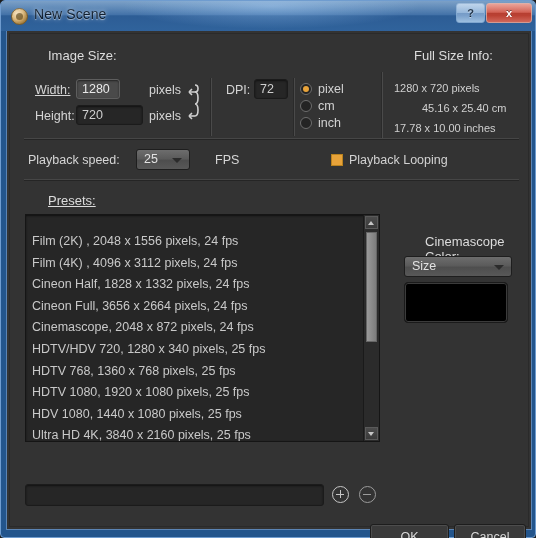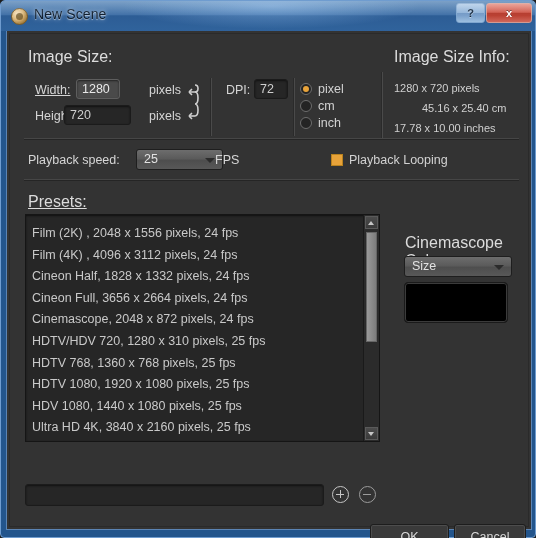--- a/index.html
+++ b/index.html
@@ -133,21 +133,21 @@
     background: #333333;
     border: 1px solid #2a2a2a;
     box-sizing: border-box;
   }
 
   .lbl {
     color: #d6d6d6;
     font-size: 12.5px;
     white-space: nowrap;
   }
-  .sec-title { color: #dcdcdc; font-size: 16px; }
+  .sec-title { color: #dcdcdc; font-size: 13px; margin-left: 20px; }
 
   .hr {
     position: absolute;
     height: 1px;
     background: #464646;
     border-bottom: 1px solid #252525;
   }
   .vr {
     position: absolute;
     width: 1px;
@@ -240,21 +240,21 @@
     position: absolute;
     box-sizing: border-box;
     background: #262626;
     border: 1px solid #151515;
     box-shadow: inset 0 1px 2px rgba(0,0,0,.6);
     overflow: hidden;
   }
   .list-items {
     position: absolute;
     left: 0; top: 0; right: 16px; bottom: 0;
-    padding: 8px 0 0 6px;
+    padding: 16px 0 0 6px;
   }
   .litem {
     height: 21.6px;
     line-height: 21.6px;
     color: #c9c9c9;
     font-size: 12.5px;
     white-space: nowrap;
     overflow: hidden;
   }
   .scrollbar {
@@ -366,21 +366,21 @@
     <div class="dialog">
       <div class="inner">
 
         <div class="sec-title" style="position:absolute;left:18px;top:14px;">Image Size:</div>
 
         <div class="lbl" style="position:absolute;left:25px;top:49px;text-decoration:underline;">Width:</div>
         <input class="tfield hot" style="left: 66px; top: 45px; width: 44px;" value="1280">
         <div class="lbl" style="position:absolute;left:139px;top:49px;">pixels</div>
 
         <div class="lbl" style="position:absolute;left:25px;top:75px;">Height:</div>
-        <input class="tfield" style="left: 54px; top: 71px; width: 67px;" value="720">
+        <input class="tfield" style="left: 66px; top: 71px; width: 67px;" value="720">
         <div class="lbl" style="position:absolute;left:139px;top:75px;">pixels</div>
 
         <div class="chain" style="left:176px;top:46px;">
           <svg width="16" height="48" viewBox="0 0 16 48">
             <path d="M9 5 C 13 5, 13 12, 9 12 L 3 12" stroke="#cfcfcf" stroke-width="1.6" fill="none"></path>
             <path d="M3 12 L 6 9 M3 12 L 6 15" stroke="#cfcfcf" stroke-width="1.6" fill="none"></path>
             <path d="M9 12 C 13 12, 13 24, 9 24 M9 24 C 13 24, 13 36, 9 36" stroke="#cfcfcf" stroke-width="1.6" fill="none"></path>
             <path d="M9 36 L 3 36" stroke="#cfcfcf" stroke-width="1.6" fill="none"></path>
             <path d="M3 36 L 6 33 M3 36 L 6 39" stroke="#cfcfcf" stroke-width="1.6" fill="none"></path>
           </svg>
@@ -401,29 +401,29 @@
           <span class="radio"></span>
           <span class="lbl">cm</span>
         </div>
         <div class="radio-row" style="left:290px;top:81px;">
           <span class="radio"></span>
           <span class="lbl">inch</span>
         </div>
 
         <div class="vr" style="left:371px;top:38px;height:68px;"></div>
 
-        <div class="sec-title" style="position:absolute;left:384px;top:14px;">Image Size Info:</div>
+        <div class="sec-title" style="position:absolute;left:384px;top:14px;">Full Size Info:</div>
         <div class="info-line" style="position:absolute;left:384px;top:48px;">1280 x 720 pixels</div>
         <div class="info-line" style="position:absolute;left:384px;top:68px;margin-left:28px;">45.16 x 25.40 cm</div>
         <div class="info-line" style="position:absolute;left:384px;top:88px;">17.78 x 10.00 inches</div>
 
         <div class="hr" style="left:14px;top:104px;width:495px;"></div>
 
         <div class="lbl" style="position:absolute;left:18px;top:119px;">Playback speed:</div>
-        <div class="ddown" style="left:126px;top:115px;width:87px;">
+        <div class="ddown" style="left:126px;top:115px;width:54px;">
           <span>25</span>
           <span class="arrow"></span>
         </div>
         <div class="lbl" style="position:absolute;left:205px;top:119px;">FPS</div>
 
         <div class="radio-row" style="left:321px;top:118px;">
           <span class="cbox"></span>
           <span class="lbl">Playback Looping</span>
         </div>
 
@@ -431,21 +431,21 @@
 
         <div class="sec-title" style="position:absolute;left:18px;top:159px;text-decoration:underline;">Presets:</div>
 
         <div class="listbox" style="left:15px;top:180px;width:355px;height:228px;">
           <div class="list-items">
             <div class="litem">Film (2K) , 2048 x 1556 pixels, 24 fps</div>
             <div class="litem">Film (4K) , 4096 x 3112 pixels, 24 fps</div>
             <div class="litem">Cineon Half, 1828 x 1332 pixels, 24 fps</div>
             <div class="litem">Cineon Full, 3656 x 2664 pixels, 24 fps</div>
             <div class="litem">Cinemascope, 2048 x 872 pixels, 24 fps</div>
-            <div class="litem">HDTV/HDV 720, 1280 x 310 pixels, 25 fps</div>
+            <div class="litem">HDTV/HDV 720, 1280 x 340 pixels, 25 fps</div>
             <div class="litem">HDTV 768, 1360 x 768 pixels, 25 fps</div>
             <div class="litem">HDTV 1080, 1920 x 1080 pixels, 25 fps</div>
             <div class="litem">HDV 1080, 1440 x 1080 pixels, 25 fps</div>
             <div class="litem">Ultra HD 4K, 3840 x 2160 pixels, 25 fps</div>
           </div>
           <div class="scrollbar">
             <div class="sb-btn up">
                 <span class="sb-tri"></span>
               </div>
             <div class="sb-thumb"></div>

